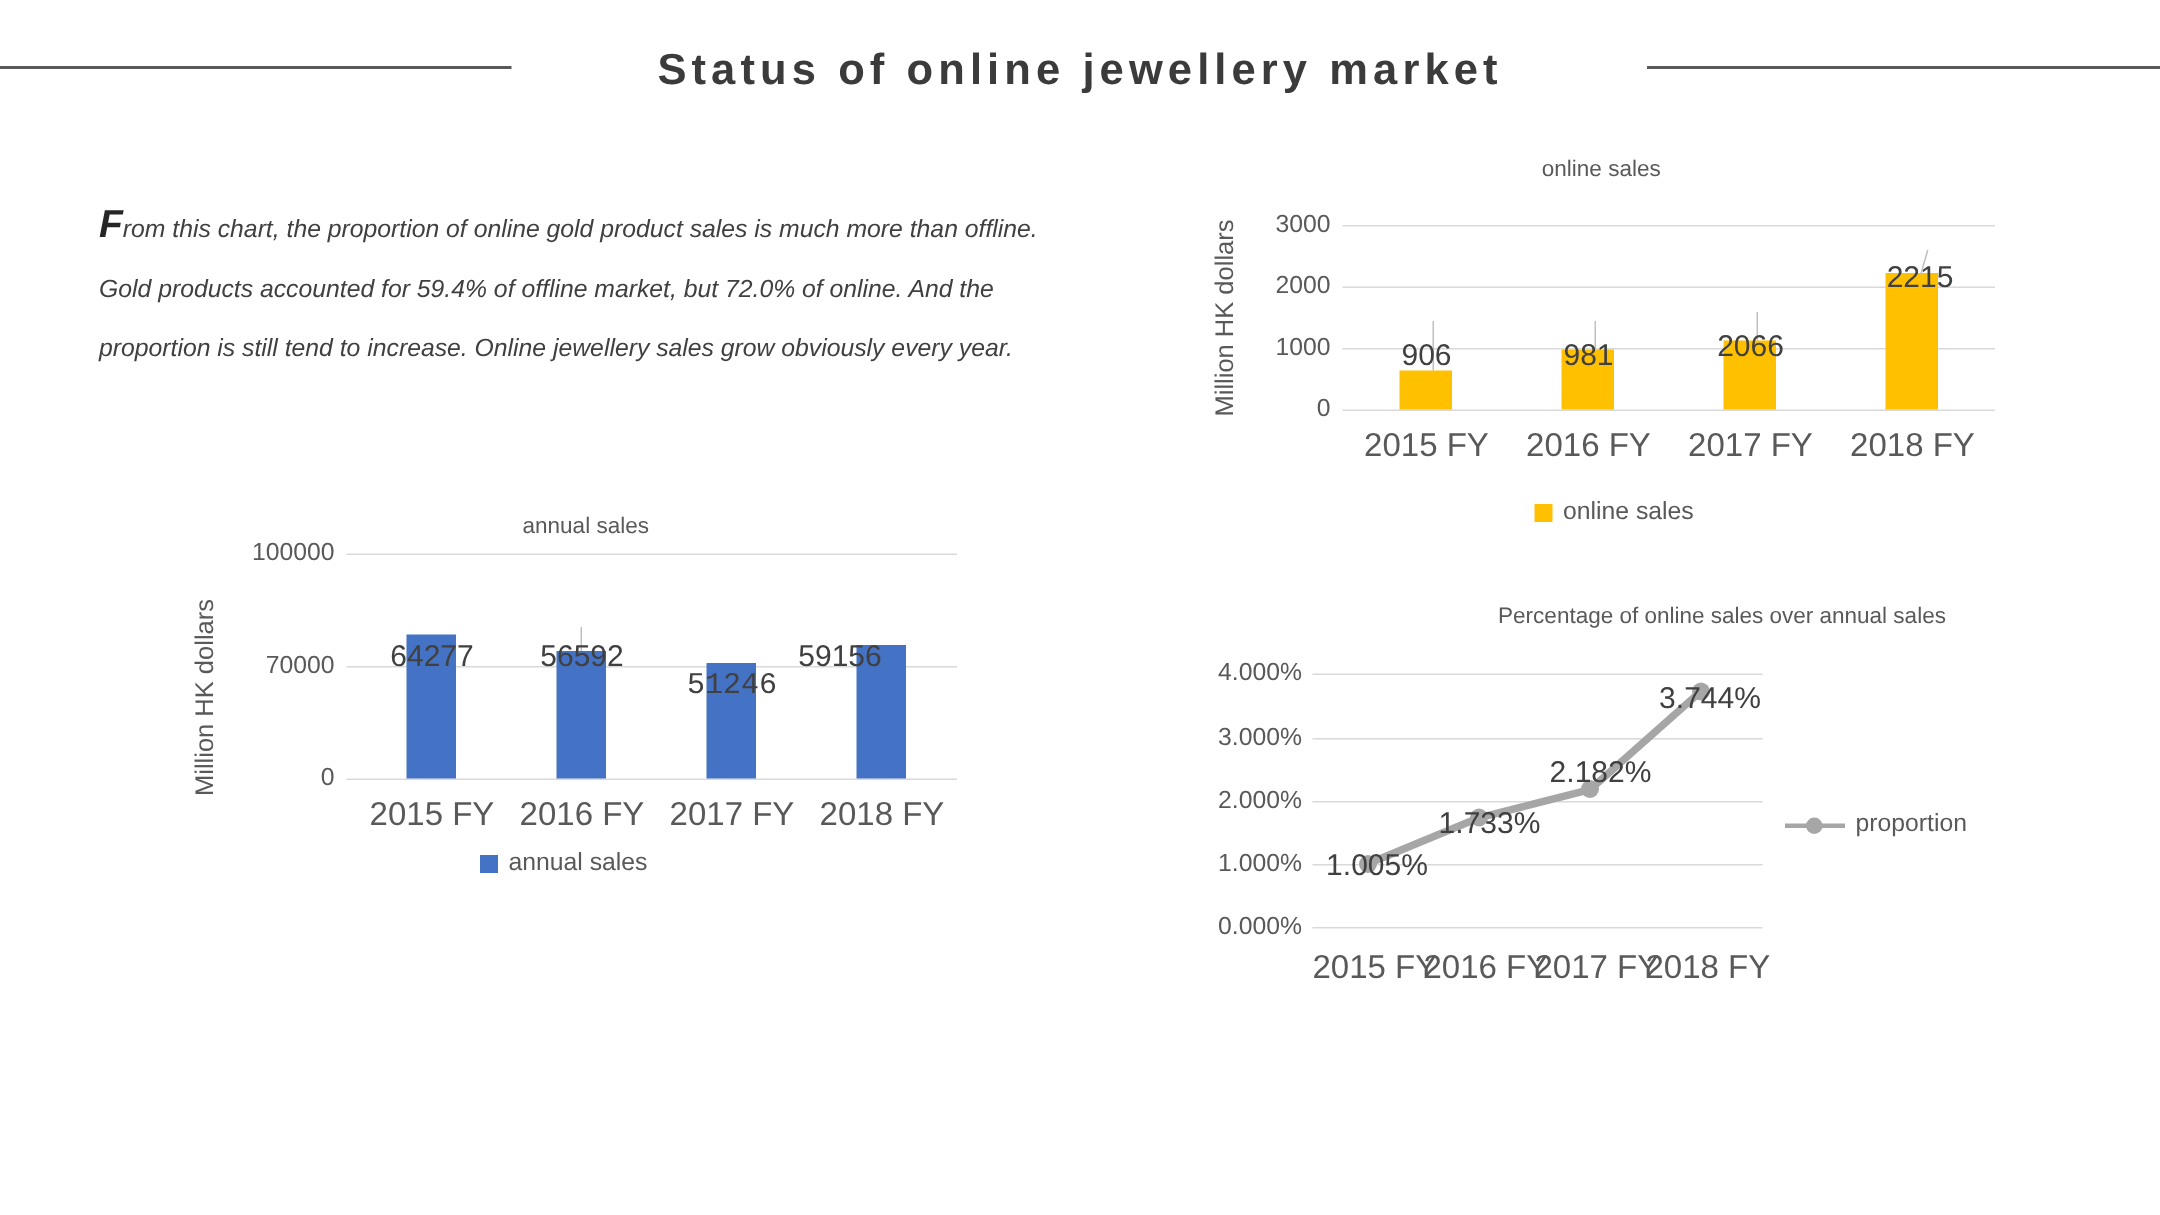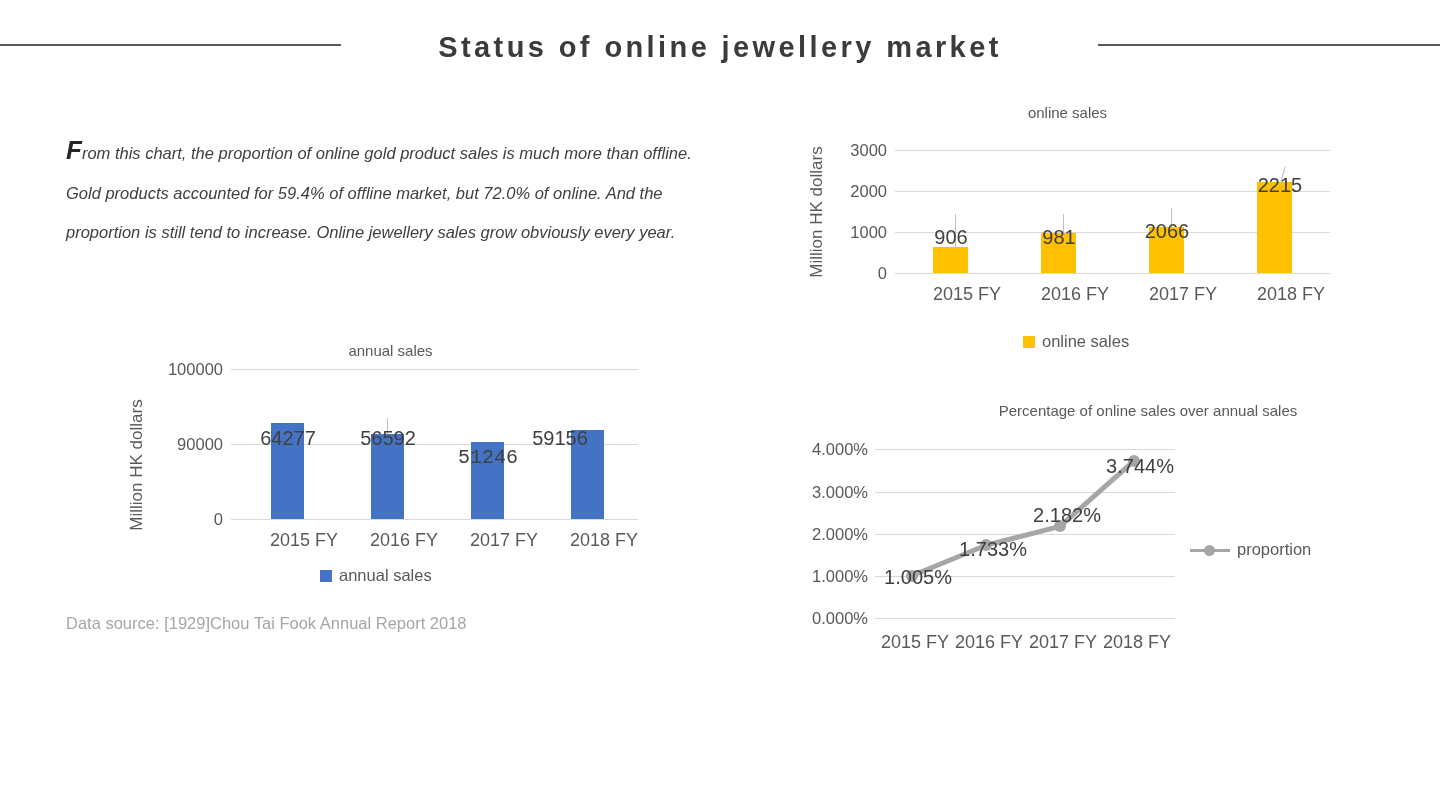--- a/index.html
+++ b/index.html
@@ -58,22 +58,22 @@
   }
   .ytick {
     position: absolute; text-align: right;
     font-size: 16.5px; color: #595959; white-space: nowrap;
     transform: translateY(-50%);
   }
   .gridline {
     position: absolute; height: 1px; background: #d9d9d9;
   }
   .xtick {
-    position: absolute; text-align: right;
-    font-size: 18px; color: #595959; white-space: nowrap;
+    position: absolute; text-align: center;
+    font-size: 22px; color: #595959; white-space: nowrap;
   }
   .bar { position: absolute; }
   .dlabel {
     position: absolute; text-align: center;
     font-size: 20px; color: #404040; white-space: nowrap;
     transform: translateX(-50%);
     margin-top: 32px;
   }
   .leader { position: absolute; background: #bfbfbf; }
   .legend {
@@ -100,21 +100,20 @@
 <body>
 
 <div id="slide">
 
   <div class="title-rule left"></div>
   <div class="title-rule right"></div>
   <div id="page-title">Status of online jewellery market</div>
 
   <div id="intro-paragraph"><span class="dropcap">F</span><span>rom this chart, the proportion of online gold product sales is much more than offline. Gold products accounted for 59.4% of offline market, but 72.0% of online. And the proportion is still tend to increase. Online jewellery sales grow obviously every year.</span></div>
 
-  <div id="data-source">Data source: [1929]Chou Tai Fook Annual Report 2018</div>
 
   <div class="chart" id="chart-online" style="left:795px; top:104px; width:545px; height:255px;">
 
     <div class="chart-title" style="left:0; top:0; width:545px;">online sales</div>
 
     <div class="axis-title-v" style="left:-63px; top:98px; width:170px;">Million HK dollars</div>
 
     <div class="gridline" style="left:100px; top:46px;  width:435px;"></div>
     <div class="gridline" style="left:100px; top:87px;  width:435px;"></div>
     <div class="gridline" style="left:100px; top:128px; width:435px;"></div>
@@ -155,21 +154,21 @@
 
     <div class="chart-title" style="left:0; top:2px; width:545px;">annual sales</div>
 
     <div class="axis-title-v" style="left:-66px; top:115px; width:170px;">Million HK dollars</div>
 
     <div class="gridline" style="left:113px; top:29px;  width:407px;"></div>
     <div class="gridline" style="left:113px; top:104px; width:407px;"></div>
     <div class="gridline" style="left:113px; top:179px; width:407px;"></div>
 
     <div class="ytick" style="left:-8px; top:29px;  width:113px;">100000</div>
-    <div class="ytick" style="left:-8px; top:104px; width:113px;">90000</div>
+    <div class="ytick" style="left:-8px; top:104px; width:113px;">70000</div>
     <div class="ytick" style="left:-8px; top:179px; width:113px;">0</div>
 
     <div class="bar" style="left:153px; top:82.6px; width:33px; height:96.4px; background:#4472C4;"></div>
     <div class="bar" style="left:253px; top:94.1px; width:33px; height:84.9px; background:#4472C4;"></div>
     <div class="bar" style="left:353px; top:102.1px; width:33px; height:76.9px; background:#4472C4;"></div>
     <div class="bar" style="left:453px; top:90.3px; width:33px; height:88.7px; background:#4472C4;"></div>
 
     <div class="leader" style="left:269px; top:78px; width:1px; height:16px;"></div>
 
     <div class="dlabel" style="left:170px; top:55px;">64277</div>

